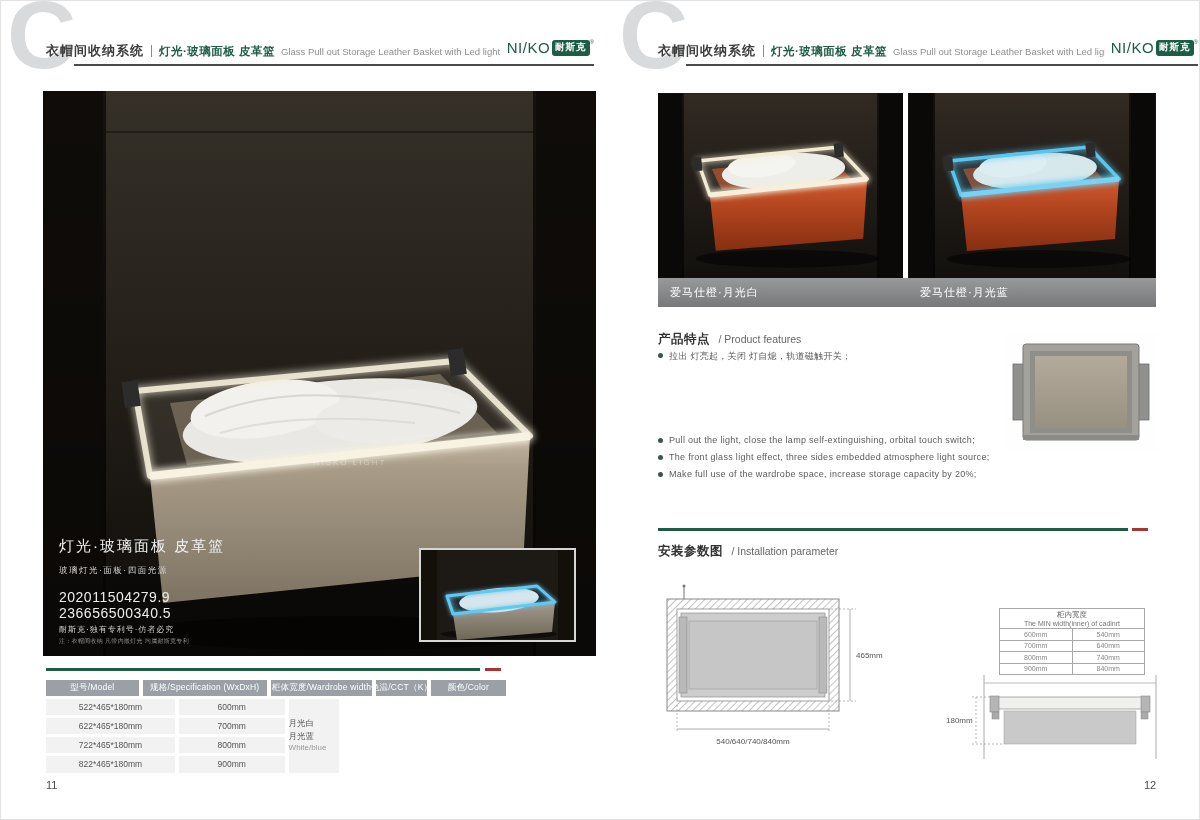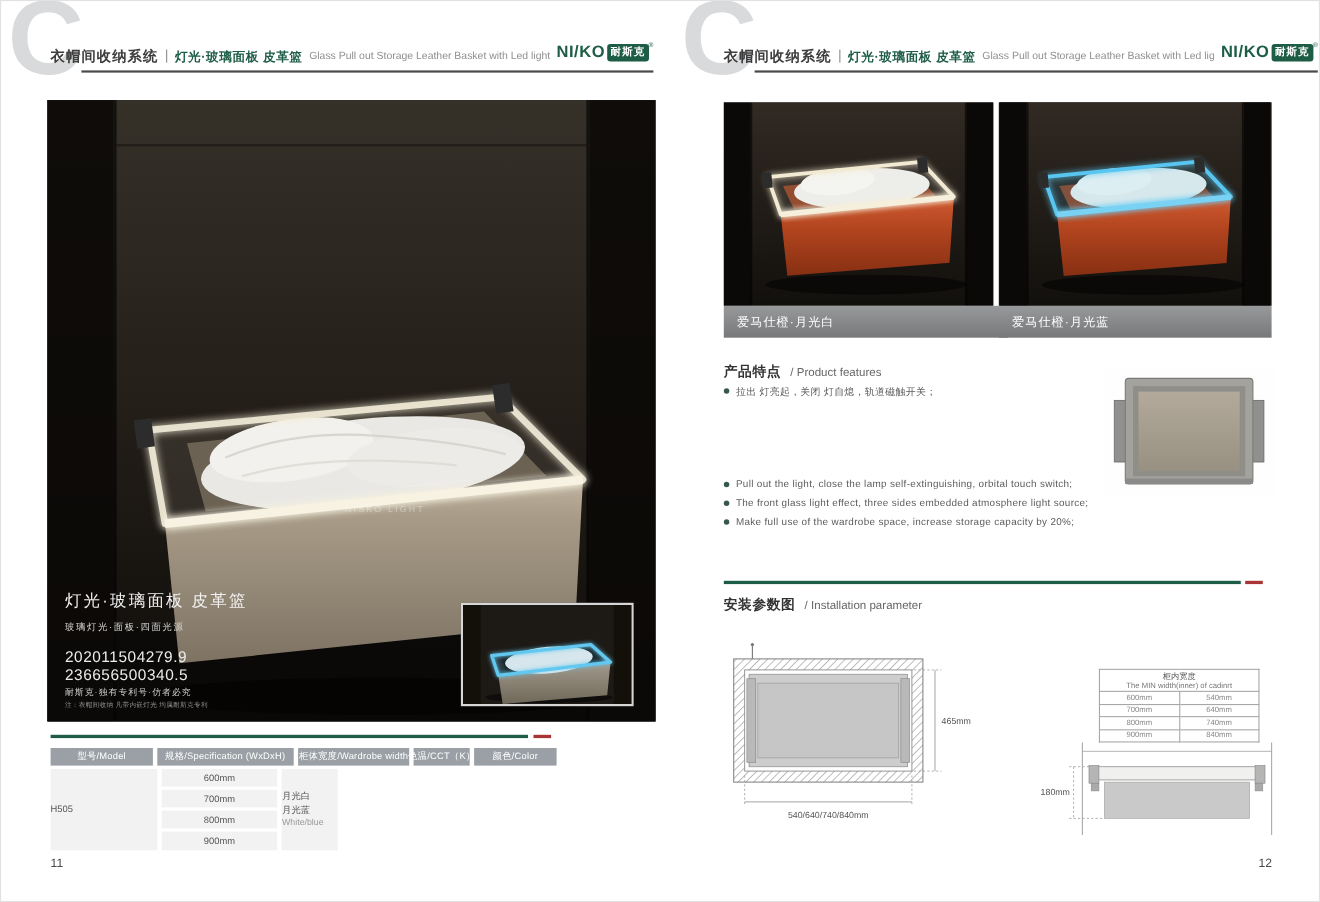--- a/index.html
+++ b/index.html
@@ -12,21 +12,21 @@
 
   
   .page-header{position:absolute;top:41px;height:26px;z-index:2}
   .hdr-row{display:flex;align-items:center}
   .hdr-cat{font-size:13px;font-weight:bold;color:#3d3d3d;letter-spacing:1px;white-space:nowrap}
   .hdr-sep{display:inline-block;width:1px;height:12px;background:#8a8a8a;margin:0 7px}
   .hdr-cn{font-size:11.5px;font-weight:bold;color:#1d5c45;letter-spacing:.5px;white-space:nowrap}
   .hdr-en{font-size:9.5px;color:#8f8f8f;margin-left:6px;white-space:nowrap}
   .hdr-line{position:absolute;left:28px;right:0;top:22px;height:1.5px;background:#4a4a4a}
   .logo{position:absolute;right:0;top:-3px;display:flex;align-items:center;background:#fff;padding-left:6px}
-  .logo-en{font-size:15px;font-weight:700;color:#1d5c45;letter-spacing:.5px}
+  .logo-en{font-size:15px;font-weight:400;color:#1d5c45;letter-spacing:.5px}
   .logo-badge{background:#1d5c45;color:#fff;font-size:9.5px;font-weight:bold;padding:1.5px 3px;border-radius:3px;margin-left:2px;letter-spacing:1px;white-space:nowrap}
   .logo-reg{font-size:6px;color:#1d5c45;align-self:flex-start}
 
   
   .photo-main{position:absolute;left:42px;top:90px;width:553px;height:565px;background:#161310;z-index:1}
   .photo-main>svg{position:absolute;left:0;top:0;width:100%;height:100%}
   .overlay-text{position:absolute;left:16px;bottom:10px;z-index:2}
   .ov-title{font-size:15px;letter-spacing:2px;color:#f2f2f2;margin-bottom:9px}
   .ov-sub{font-size:8.5px;color:#d5d5d5;letter-spacing:1.5px;margin-bottom:12px}
   .ov-patent{font-size:14px;color:#ececec;line-height:1.15;letter-spacing:.5px}
@@ -192,21 +192,26 @@
 
   <div class="spec-table">
     <div class="st-head">
       <div class="c1">型号/Model</div>
       <div class="c2">规格/Specification (WxDxH)</div>
       <div class="c3">柜体宽度/Wardrobe width</div>
       <div class="c4">色温/CCT（K）</div>
       <div class="c5">颜色/Color</div>
     </div>
     <div class="st-body">
-      <div class="c1 tallcell">H505</div>
+      <div class="c2 st-col">
+        <div class="cell">522*465*180mm</div>
+        <div class="cell">622*465*180mm</div>
+        <div class="cell">722*465*180mm</div>
+        <div class="cell">822*465*180mm</div>
+      </div>
       <div class="c3 st-col">
         <div class="cell">600mm</div>
         <div class="cell">700mm</div>
         <div class="cell">800mm</div>
         <div class="cell">900mm</div>
       </div>
       <div class="c4 tallcell">
         <span>月光白</span>
         <span>月光蓝</span>
         <span class="dim-en">White/blue</span>

